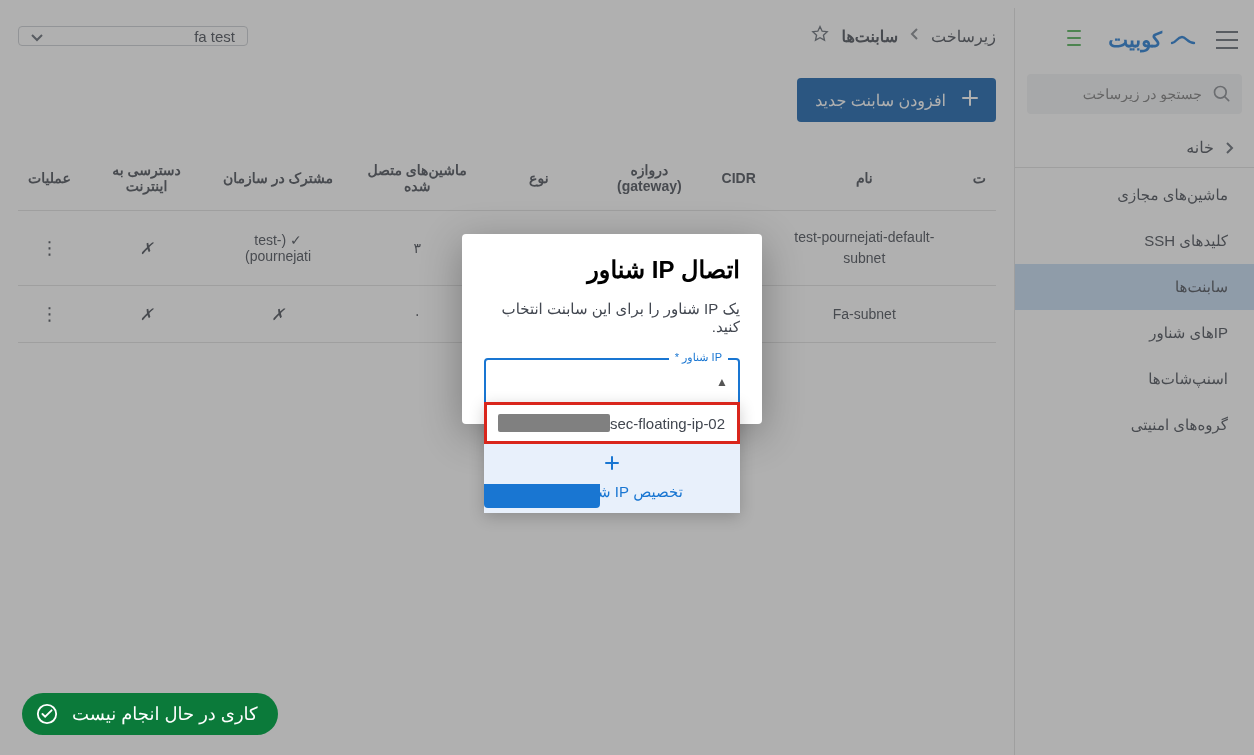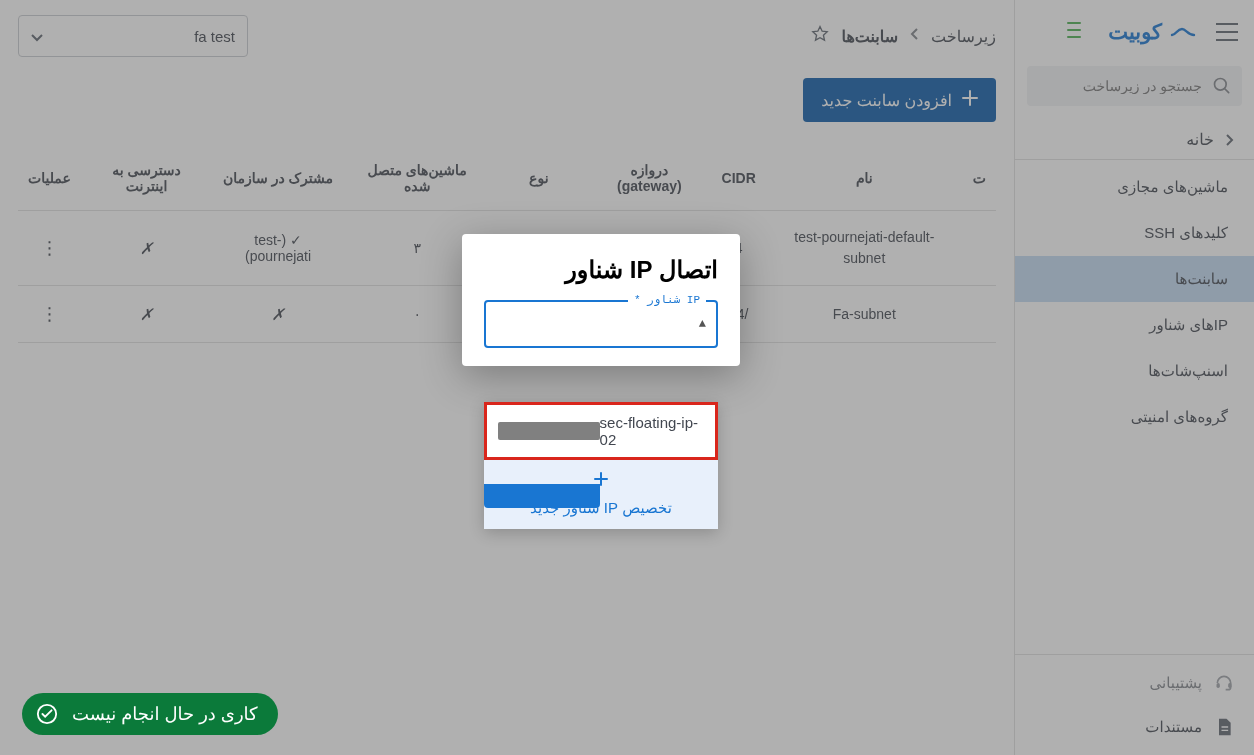--- a/index.html
+++ b/index.html
@@ -18,21 +18,21 @@
     color: var(--text);
     background: #fff;
     width: 1254px;
     height: 755px;
     overflow: hidden;
     position: relative;
   }
   
   .sidebar {
     position: absolute;
-    top: 0; right: 0; bottom: 0;
+    top: 8px; right: 0; bottom: 0;
     width: 240px;
     border-left: 1px solid var(--border);
     display: flex;
     flex-direction: column;
     background: #fff;
     z-index: 2;
   }
   .sidebar-top {
     display: flex;
     align-items: center;
@@ -92,31 +92,31 @@
     display: flex; align-items: center; justify-content: space-between;
     height: 48px;
   }
   .breadcrumb {
     display: flex; align-items: center; gap: 12px; font-size: 16px; color: var(--text);
   }
   .crumb-sep { color: var(--muted); }
   .crumb-current { color: var(--text); font-weight: 600; }
   .star-icon { margin-left: 6px; color: var(--muted); }
   .project-select {
-    width: 230px; height: 42px;
+    width: 230px; height: 20px;
     border: 1px solid #c9ccd1; border-radius: 4px;
     display: flex; align-items: center; justify-content: space-between;
     padding: 0 12px; font-size: 15px; direction: ltr;
   }
   .add-btn {
     margin-top: 18px;
     background: var(--blue-dark);
     color: #fff; border: none; border-radius: 4px;
     font-size: 16px; padding: 12px 18px;
-    display: inline-flex; align-items: center; gap: 10px;
+    display: inline-flex; align-items: center; gap: 16px;
     cursor: pointer;
   }
   
   .tbl {
     margin-top: 24px;
     width: 100%;
     border-collapse: collapse;
     direction: rtl;
   }
   .tbl th, .tbl td {
@@ -138,36 +138,35 @@
   
   .overlay {
     position: absolute; inset: 0;
     background: rgba(80,80,80,0.45);
     z-index: 5;
   }
   .modal {
     position: absolute;
     z-index: 6;
     top: 234px; left: 462px;
-    width: 278px;
+    width: 300px;
     background: #fff;
     border-radius: 4px;
     box-shadow: 0 10px 40px rgba(0,0,0,0.3);
     padding: 22px 22px 18px 22px;
   }
   .modal h2 { margin: 0 0 16px 0; font-size: 24px; color: #000; font-weight: 700; }
   .modal-desc { font-size: 15px; color: var(--text); margin-bottom: 22px; }
   .select-wrap {
     position: relative;
     border: 2px solid var(--blue);
     border-radius: 4px;
     height: 48px;
     display: flex; align-items: center;
     padding: 0 10px;
-    font-family: Liberation Mono, monospace;
   }
   .select-label {
     position: absolute; top: -9px; right: 10px;
     background: #fff; padding: 0 6px;
     font-size: 11px; color: var(--blue);
   }
   .select-arrow { font-size: 12px; color: #555; direction: ltr; }
   .dropdown {
     position: absolute; left: 22px; right: 22px; top: 168px;
     background: #fff;
@@ -253,37 +252,20 @@
 
   <nav class="nav-items">
     <div class="nav-item">ماشین‌های مجازی</div>
     <div class="nav-item">کلیدهای SSH</div>
     <div class="nav-item active">سابنت‌ها</div>
     <div class="nav-item">IPهای شناور</div>
     <div class="nav-item">اسنپ‌شات‌ها</div>
     <div class="nav-item">گروه‌های امنیتی</div>
   </nav>
 
-  <div class="sidebar-bottom">
-    <div class="bottom-item">
-      <svg width="20" height="20" viewBox="0 0 24 24">
-          <path d="M4 12a8 8 0 0 1 16 0v5a3 3 0 0 1-3 3h-3" fill="none" stroke="#9ea2a8" stroke-width="2"></path>
-          <rect x="3" y="12" width="4" height="6" rx="2" fill="#9ea2a8"></rect>
-          <rect x="17" y="12" width="4" height="6" rx="2" fill="#9ea2a8"></rect>
-        </svg>
-      <span>پشتیبانی</span>
-    </div>
-    <div class="bottom-item docs">
-      <svg width="20" height="20" viewBox="0 0 24 24">
-          <path d="M6 2h9l5 5v15H6z" fill="#5f6670"></path>
-          <path d="M9 12h8M9 16h8" stroke="#fff" stroke-width="1.6"></path>
-        </svg>
-      <span>مستندات</span>
-    </div>
-  </div>
 </aside>
 
 <main class="main">
   <div class="breadcrumb-row">
     <div class="breadcrumb">
       <span>زیرساخت</span>
       <span class="crumb-sep">
         <svg width="9" height="14" viewBox="0 0 9 14">
             <path d="M7 2L2 7l5 5" fill="none" stroke="#81858b" stroke-width="2"></path>
           </svg>
@@ -353,20 +335,21 @@
         <td><span class="kebab">⋮</span></td>
       </tr>
     </tbody>
   </table>
 </main>
 
 <div class="overlay"></div>
 
 <div class="modal">
   <h2>اتصال IP شناور</h2>
+  <div class="modal-desc">یک IP شناور را برای این سابنت انتخاب کنید.</div>
 
   <div class="select-wrap">
     <span class="select-label">IP شناور *</span>
     <span class="select-arrow">▲</span>
   </div>
 
   <div class="dropdown">
     <div class="dd-option highlight">
       <span class="redacted"></span>
       <span>sec-floating-ip-02</span>

